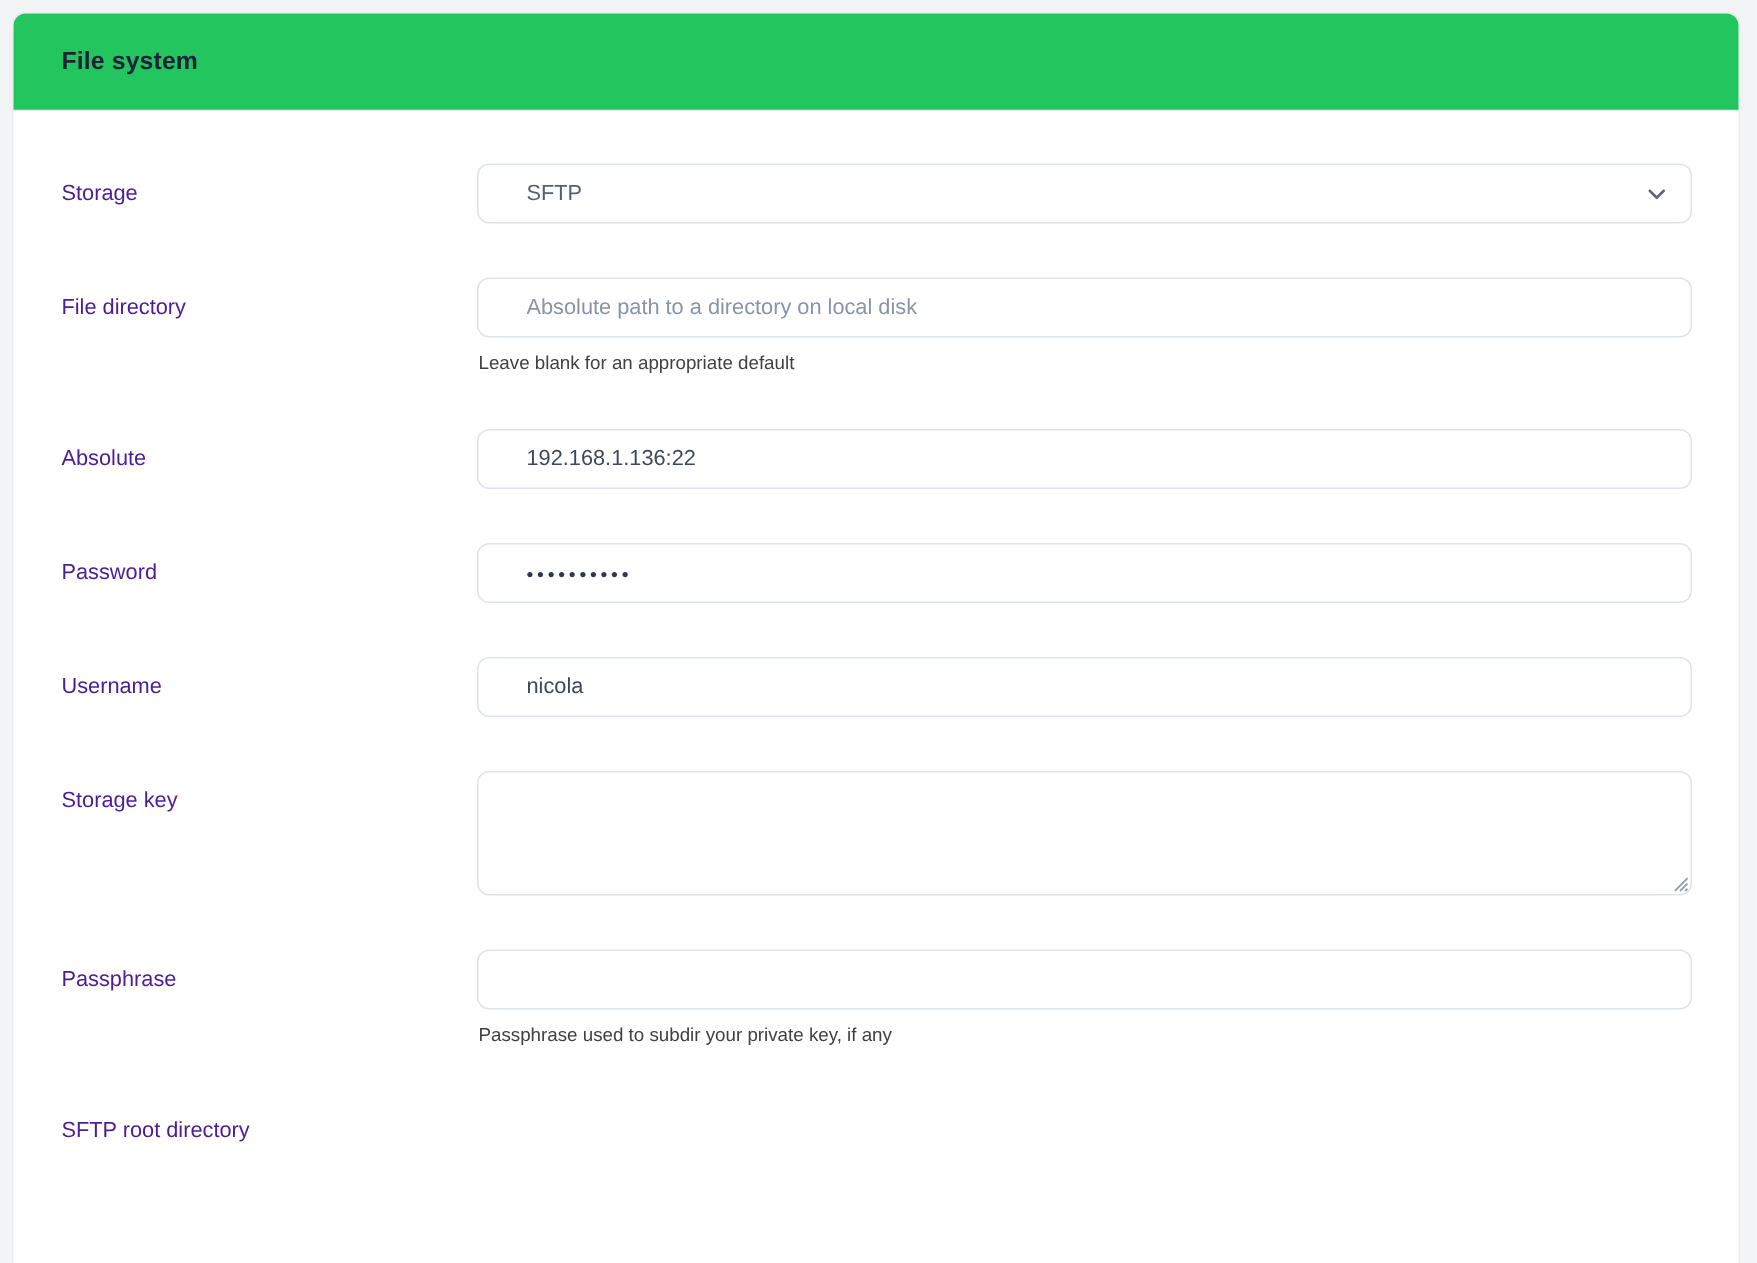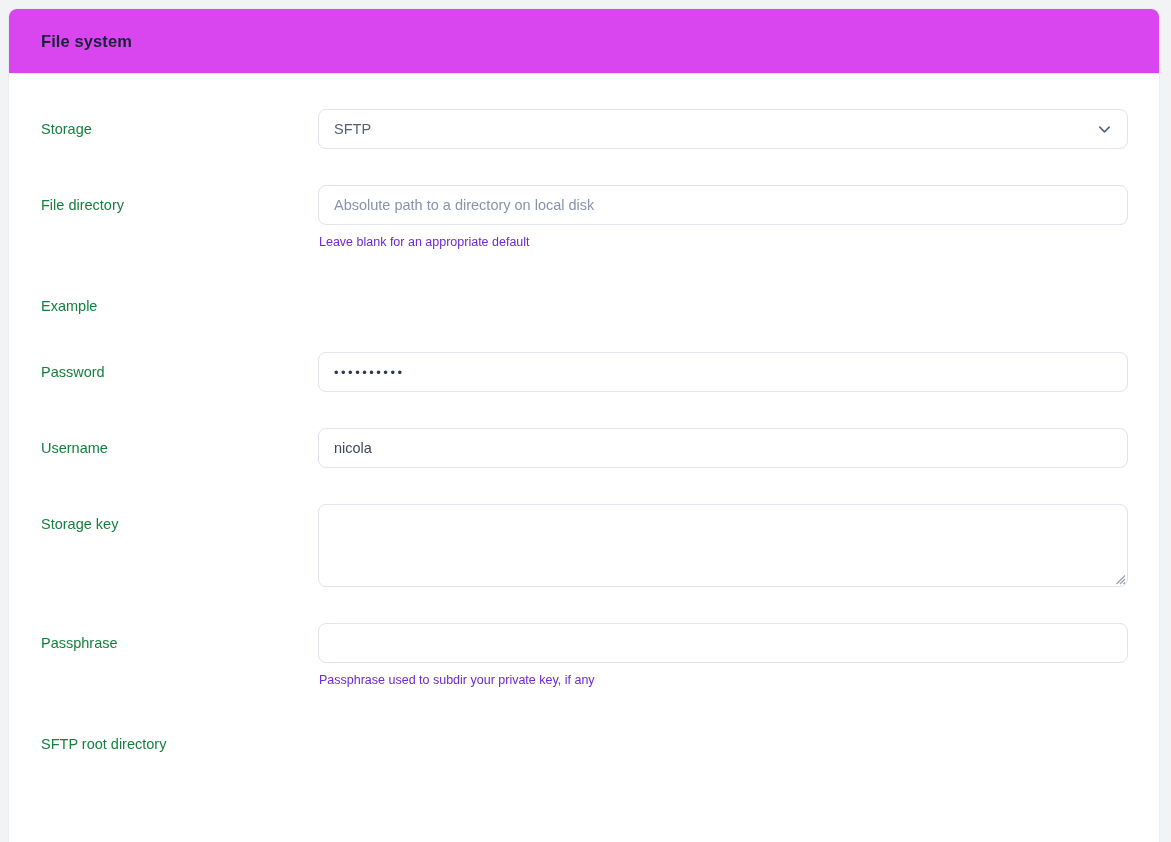--- a/index.html
+++ b/index.html
@@ -14,21 +14,21 @@
     left: 8px; top: 8px;
     width: 1152px;
     min-height: 834px;
     background: #ffffff;
     border: 1px solid #ecedf1;
     border-bottom: none;
     border-radius: 8px 8px 0 0;
   }
   .card-header {
     height: 65px;
-    background: #d946ef;
+    background: #22c55e;
     border-bottom: 1px solid #e9ecef;
     border-radius: 8px 8px 0 0;
     display: flex;
     align-items: center;
     padding: 0 32px;
   }
   .card-title {
     font-size: 16.5px;
     font-weight: 700;
     color: #1a2138;
@@ -42,33 +42,33 @@
     align-items: flex-start;
     margin-bottom: 36px;
   }
   .form-row:last-child { margin-bottom: 0; }
   .form-label {
     width: 277px;
     flex: 0 0 277px;
     padding-top: 10px;
     font-size: 14.5px;
     line-height: 20px;
-    color: #15803d;
+    color: #4c1d95;
   }
   .form-control-col {
     flex: 1 1 auto;
     min-width: 0;
   }
   .text-input, .select-input, .textarea-input {
     width: 100%;
     height: 40px;
     border: 1px solid #dfe3ec;
     border-radius: 8px;
     background: #ffffff;
-    padding: 0 15px;
+    padding: 0 32px;
     font-family: "Liberation Sans", "DejaVu Sans", sans-serif;
     font-size: 14.5px;
     color: #3f4759;
     outline: none;
     display: block;
   }
   .text-input::placeholder {
     color: #8a93a9;
     opacity: 1;
   }
@@ -104,21 +104,21 @@
     position: absolute;
     right: 2px; bottom: 2px;
     width: 13px; height: 13px;
     cursor: nwse-resize;
   }
   .field-hint {
     margin-top: 10px;
     margin-left: 1px;
     font-size: 12.5px;
     line-height: 15px;
-    color: #6d28d9;
+    color: #404040;
   }
 </style>
 </head>
 <body>
 
 <div class="card">
 
   <div class="card-header">
     <div class="card-title">File system</div>
   </div>
@@ -141,22 +141,23 @@
 
     <div class="form-row">
       <label class="form-label">File directory</label>
       <div class="form-control-col">
         <input type="text" class="text-input" placeholder="Absolute path to a directory on local disk" style="">
         <div class="field-hint">Leave blank for an appropriate default</div>
       </div>
     </div>
 
     <div class="form-row">
-      <label class="form-label">Example</label>
-      <div class="form-control-col">
+      <label class="form-label">Absolute</label>
+      <div class="form-control-col">
+        <input type="text" class="text-input" value="192.168.1.136:22" style="">
       </div>
     </div>
 
     <div class="form-row">
       <label class="form-label">Password</label>
       <div class="form-control-col">
         <input type="text" class="text-input password-input" value="••••••••••" style="">
       </div>
     </div>
 

